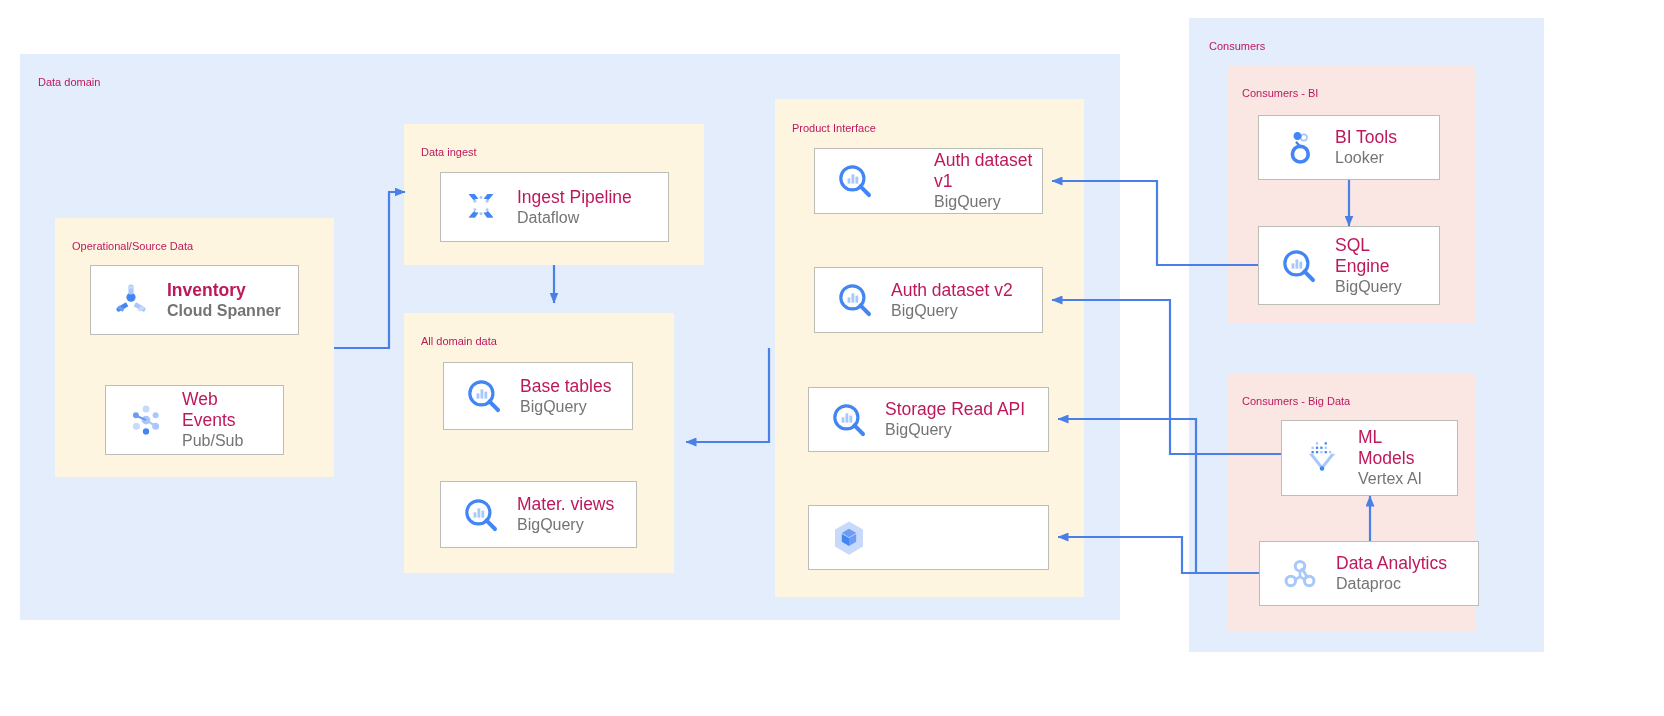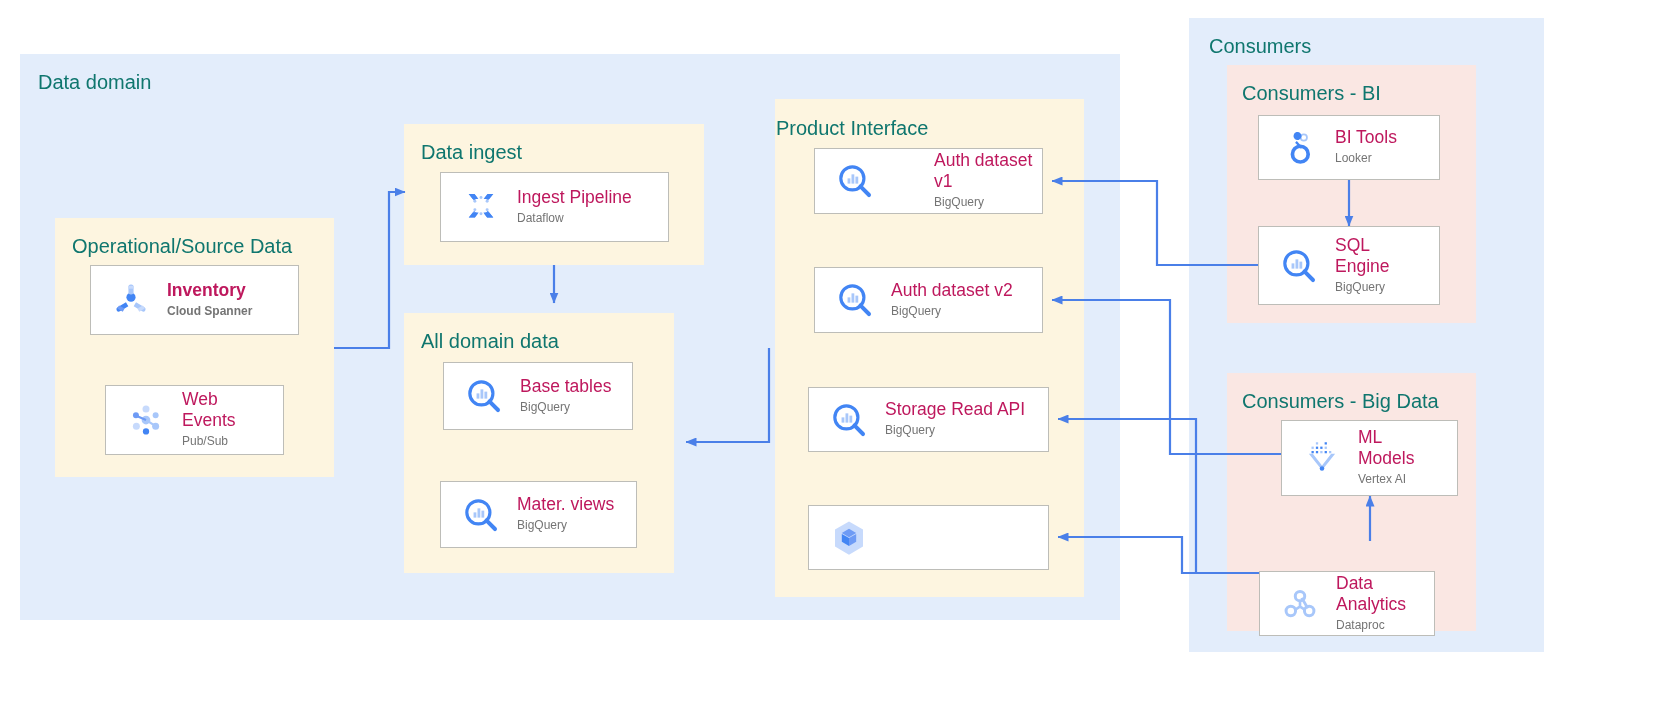--- a/index.html
+++ b/index.html
@@ -1,32 +1,32 @@
 <!DOCTYPE html>
 <html><head>
 <meta charset="utf-8">
 <style>
   html,body{margin:0;padding:0;background:#ffffff;}
   body{width:1664px;height:716px;font-family:"Liberation Sans",sans-serif;position:relative;overflow:hidden;}
   #stage{position:absolute;left:0;top:0;width:1664px;height:716px;}
 
   .group{position:absolute;box-sizing:border-box;}
-  .group-title{position:absolute;color:#0f766e;font-size:20px;line-height:20px;white-space:nowrap;}
+  .group-title{position:absolute;color:#be185d;font-size:11px;line-height:20px;white-space:nowrap;}
 
   .g-blue{background:#e3edfb;}
   .g-yellow{background:#fdf5e0;}
   .g-pink{background:#fae7e3;}
 
   .node{position:absolute;box-sizing:border-box;background:#ffffff;border:1px solid #bdbdb8;
         display:flex;align-items:center;}
   .node .ico{flex:0 0 auto;width:52px;height:52px;margin-left:14px;margin-right:10px;
              display:flex;align-items:center;justify-content:center;}
   .node .txt{display:flex;flex-direction:column;justify-content:center;}
   .node .t1{font-size:17.5px;color:#be185d;line-height:21px;white-space:pre-line;}
-  .node .t2{font-size:12px;color:#747474;line-height:20px;}
+  .node .t2{font-size:16px;color:#747474;line-height:20px;}
 
   svg.wires{position:absolute;left:0;top:0;width:1664px;height:716px;pointer-events:none;}
 </style>
 </head>
 <body>
 
 <div id="stage">
 
   <div class="group g-blue" style="left:20px;top:54px;width:1100px;height:566px;">
     <div class="group-title" style="left:18px;top:18px;">Data domain</div>
@@ -38,21 +38,21 @@
 
   <div class="group g-yellow" style="left:404px;top:124px;width:300px;height:141px;">
     <div class="group-title" style="left:17px;top:18px;">Data ingest</div>
   </div>
 
   <div class="group g-yellow" style="left:404px;top:313px;width:270px;height:260px;">
     <div class="group-title" style="left:17px;top:18px;">All domain data</div>
   </div>
 
   <div class="group g-yellow" style="left:775px;top:99px;width:309px;height:498px;">
-    <div class="group-title" style="left:1px;top:19px;text-align:center;">Product Interface</div>
+    <div class="group-title" style="left:17px;top:19px;text-align:center;">Product Interface</div>
   </div>
 
   <div class="group g-blue" style="left:1189px;top:18px;width:355px;height:634px;">
     <div class="group-title" style="left:20px;top:18px;">Consumers</div>
   </div>
 
   <div class="group g-pink" style="left:1227px;top:65px;width:249px;height:258px;">
     <div class="group-title" style="left:15px;top:18px;">Consumers - BI</div>
   </div>
 
@@ -302,21 +302,21 @@
         </g>
       </svg>
     </span>
     <span class="txt">
       <span class="t1">ML
 Models</span>
       <span class="t2">Vertex AI</span>
     </span>
   </div>
 
-  <div class="node" style="left:1259px;top:571px;width:176px;height:65px;">
+  <div class="node" style="left:1259px;top:541px;width:220px;height:65px;">
     <span class="ico">
       <svg viewBox="0 0 48 48" width="42" height="42">
         <g fill="none" stroke="#a8c7fa" stroke-width="3.4">
           <circle cx="24" cy="15" r="5.4"></circle>
           <circle cx="13.5" cy="32" r="5.4"></circle>
           <circle cx="34.5" cy="32" r="5.4"></circle>
         </g>
         <path d="M24 20.4 L24 27 M24 27 L18.5 30.5 M24 27 L29.5 30.5" stroke="#a8c7fa" stroke-width="3"></path>
         <path d="M26 17 L33 29" stroke="#a8c7fa" stroke-width="3.4"></path>
       </svg>

